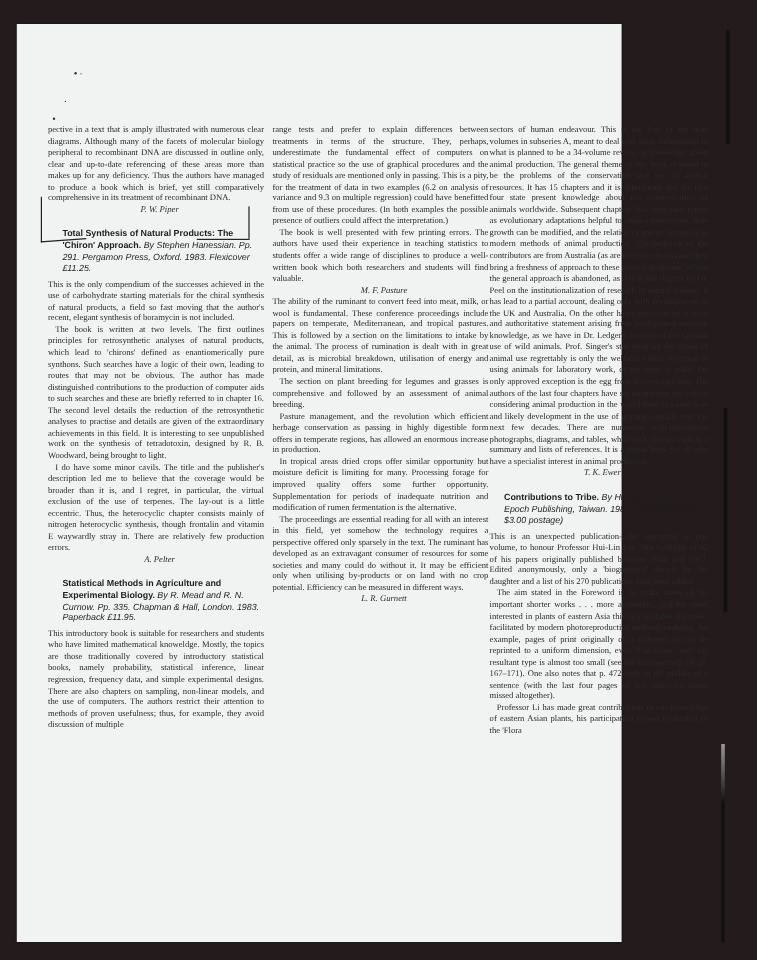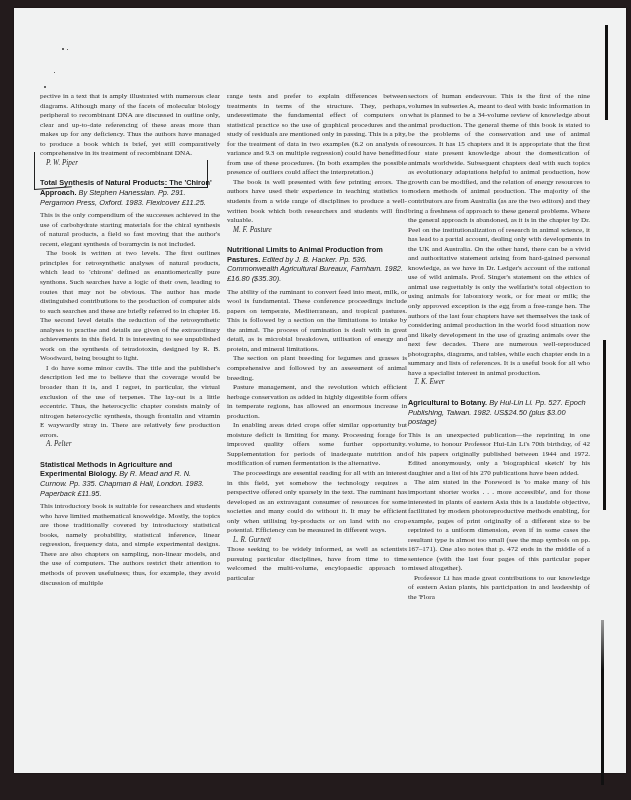--- a/index.html
+++ b/index.html
@@ -3,44 +3,44 @@
 <meta charset="utf-8">
 <style>
   html, body { margin:0; padding:0; }
   body {
     width:631px; height:800px; overflow:hidden;
     background:#231b1c;
     position:relative;
     font-family:"Liberation Serif", serif;
   }
   .page {
-    position:absolute; left:14px; top:8px; width:612px; height:765px;
+    position:absolute; left:14px; top:20px; width:504px; height:765px;
     background:#f1f2f2;
     box-shadow: 0 0 2px rgba(0,0,0,0.4);
     text-decoration: underline;
   }
   .edge-bar {
     position:absolute; background:#111; width:3px;
   }
   .speck { position:absolute; width:2px; height:2px; background:#333; border-radius:1px; }
   .col {
     position:absolute; top:84px;
     font-size:7.15px; line-height:9.55px; color:#2a2a2a;
     text-align:justify;
   }
   .col p { margin:0; text-indent:6px; }
   .col p.first { text-indent:0; }
   .sig {
-    text-align:left; font-style:italic; margin:1px 0 0 0; text-indent:0;
+    text-align:center; font-style:italic; margin:1px 0 0 0; text-indent:0;
     font-size:7.2px;
   }
   .review-head {
     font-family:"Liberation Sans", sans-serif;
     font-size:7.4px; line-height:9.6px; color:#1e1e1e;
-    margin:10px 0 4px 0;
+    margin:10px 0 4px 12px;
     text-align:left;
   }
   .review-head b { font-weight:bold; }
   .review-head i { font-style:italic; font-weight:normal; }
   .bracket {
     position:absolute; border:1.4px solid #222;
   }
 </style>
 </head>
 <body>
@@ -62,35 +62,33 @@
       <div class="review-head"><b>Total Synthesis of Natural Products: The 'Chiron' Approach.</b> <i>By Stephen Hanessian. Pp. 291. Pergamon Press, Oxford. 1983. Flexicover £11.25.</i></div>
       <p class="first">This is the only compendium of the successes achieved in the use of carbohydrate starting materials for the chiral synthesis of natural products, a field so fast moving that the author's recent, elegant synthesis of boramycin is not included.</p>
       <p>The book is written at two levels. The first outlines principles for retrosynthetic analyses of natural products, which lead to 'chirons' defined as enantiomerically pure synthons. Such searches have a logic of their own, leading to routes that may not be obvious. The author has made distinguished contributions to the production of computer aids to such searches and these are briefly referred to in chapter 16. The second level details the reduction of the retrosynthetic analyses to practise and details are given of the extraordinary achievements in this field. It is interesting to see unpublished work on the synthesis of tetradotoxin, designed by R. B. Woodward, being brought to light.</p>
       <p>I do have some minor cavils. The title and the publisher's description led me to believe that the coverage would be broader than it is, and I regret, in particular, the virtual exclusion of the use of terpenes. The lay-out is a little eccentric. Thus, the heterocyclic chapter consists mainly of nitrogen heterocyclic synthesis, though frontalin and vitamin E waywardly stray in. There are relatively few production errors.</p>
       <p class="sig">A. Pelter</p>
       <div class="review-head"><b>Statistical Methods in Agriculture and Experimental Biology.</b> <i>By R. Mead and R. N. Curnow. Pp. 335. Chapman &amp; Hall, London. 1983. Paperback £11.95.</i></div>
       <p class="first">This introductory book is suitable for researchers and students who have limited mathematical knoweldge. Mostly, the topics are those traditionally covered by introductory statistical books, namely probability, statistical inference, linear regression, frequency data, and simple experimental designs. There are also chapters on sampling, non-linear models, and the use of computers. The authors restrict their attention to methods of proven usefulness; thus, for example, they avoid discussion of multiple</p>
     </div>
   <div class="col" id="col1" style="left:213px;width:180px;">
       <p class="first">range tests and prefer to explain differences between treatments in terms of the structure. They, perhaps, underestimate the fundamental effect of computers on statistical practice so the use of graphical procedures and the study of residuals are mentioned only in passing. This is a pity, for the treatment of data in two examples (6.2 on analysis of variance and 9.3 on multiple regression) could have benefitted from use of these procedures. (In both examples the possible presence of outliers could affect the interpretation.)</p>
-      <p>The book is well presented with few printing errors. The authors have used their experience in teaching statistics to students from a wide range of disciplines to produce a well-written book which both researchers and students will find valuable.</p>
+      <p>The book is well presented with few printing errors. The authors have used their experience in teaching statistics to students offer a wide range of disciplines to produce a well-written book which both researchers and students will find valuable.</p>
       <p class="sig">M. F. Pasture</p>
-      <div class="review-head"><b>Nutritional Limits to Animal Production from Pastures.</b> <i>Edited by J. B. Hacker. Pp. 536. Commonwealth Agricultural Bureaux, Farnham. 1982. £16.80 ($35.30).</i></div>
       <p class="first">The ability of the ruminant to convert feed into meat, milk, or wool is fundamental. These conference proceedings include papers on temperate, Mediterranean, and tropical pastures. This is followed by a section on the limitations to intake by the animal. The process of rumination is dealt with in great detail, as is microbial breakdown, utilisation of energy and protein, and mineral limitations.</p>
       <p>The section on plant breeding for legumes and grasses is comprehensive and followed by an assessment of animal breeding.</p>
-      <p>Pasture management, and the revolution which efficient herbage conservation as added in highly digestible form offers in temperate regions, has allowed an enormous increase in production.</p>
-      <p>In enabling areas dried crops offer similar opportunity but moisture deficit is limiting for many. Processing forage for improved quality offers some further opportunity. Supplementation for periods of inadequate nutrition and modification of rumen fermentation is the alternative.</p>
+      <p>Pasture management, and the revolution which efficient herbage conservation as passing in highly digestible form offers in temperate regions, has allowed an enormous increase in production.</p>
+      <p>In tropical areas dried crops offer similar opportunity but moisture deficit is limiting for many. Processing forage for improved quality offers some further opportunity. Supplementation for periods of inadequate nutrition and modification of rumen fermentation is the alternative.</p>
       <p>The proceedings are essential reading for all with an interest in this field, yet somehow the technology requires a perspective offered only sparsely in the text. The ruminant has developed as an extravagant consumer of resources for some societies and many could do without it. It may be efficient only when utilising by-products or on land with no crop potential. Efficiency can be measured in different ways.</p>
       <p class="sig">L. R. Gurnett</p>
-      <p class="first">Those seeking to be widely informed, as well as scientists pursuing particular disciplines, have from time to time welcomed the multi-volume, encylopaedic approach to particular</p>
     </div>
   <div class="col" id="col2" style="left:394px;width:182px;">
       <p class="first">sectors of human endeavour. This is the first of the nine volumes in subseries A, meant to deal with basic information in what is planned to be a 34-volume review of knowledge about animal production. The general theme of this book is stated to be the problems of the conservation and use of animal resources. It has 15 chapters and it is appropriate that the first four state present knowledge about the domestication of animals worldwide. Subsequent chapters deal with such topics as evolutionary adaptations helpful to animal production, how growth can be modified, and the relation of energy resources to modern methods of animal production. The majority of the contributors are from Australia (as are the two editors) and they bring a freshness of approach to these general problems. Where the general approach is abandoned, as it is in the chapter by Dr. Peel on the institutionalization of research in animal science, it has lead to a partial account, dealing only with developments in the UK and Australia. On the other hand, there can be a vivid and authoritative statement arising from hard-gained personal knowledge, as we have in Dr. Ledger's account of the rational use of wild animals. Prof. Singer's statement on the ethics of animal use regrettably is only the welfarist's total objection to using animals for laboratory work, or for meat or milk; the only approved exception is the egg from a free-range hen. The authors of the last four chapters have set themselves the task of considering animal production in the world food situation now and likely development in the use of grazing animals over the next few decades. There are numerous well-reproduced photographs, diagrams, and tables, while each chapter ends in a summary and lists of references. It is a useful book for all who have a specialist interest in animal production.</p>
       <p class="sig">T. K. Ewer</p>
-      <div class="review-head"><b>Agricultural to Botany.</b> <i>By Hui-Lin Li. Pp. 527. Epoch Publishing, Taiwan. 1982. US$24.50 (plus $3.00 postage)</i></div>
+      <div class="review-head"><b>Contributions to Tribe.</b> <i>By Hui-Lin Li. Pp. 527. Epoch Publishing, Taiwan. 1982. US$24.50 (plus $3.00 postage)</i></div>
       <p class="first">This is an unexpected publication—the reprinting in one volume, to honour Professor Hui-Lin Li's 70th birthday, of 42 of his papers originally published between 1944 and 1972. Edited anonymously, only a 'biographical sketch' by his daughter and a list of his 270 publications have been added.</p>
       <p>The aim stated in the Foreword is 'to make many of his important shorter works . . . more accessible', and for those interested in plants of eastern Asia this is a laudable objective, facilitated by modern photoreproductive methods enabling, for example, pages of print originally of a different size to be reprinted to a uniform dimension, even if in some cases the resultant type is almost too small (see the map symbols on pp. 167–171). One also notes that p. 472 ends in the middle of a sentence (with the last four pages of this particular paper missed altogether).</p>
       <p>Professor Li has made great contributions to our knowledge of eastern Asian plants, his participation in and leadership of the 'Flora</p>
     </div>
 </div>
 
 <div class="edge-bar" style="left:605px;top:25px;height:95px;"></div>
 <div class="edge-bar" style="left:603px;top:340px;height:170px;"></div>
 <div class="edge-bar" style="left:601px;top:620px;height:165px;background:linear-gradient(#9a9a9a,#111 30%);"></div>
 

